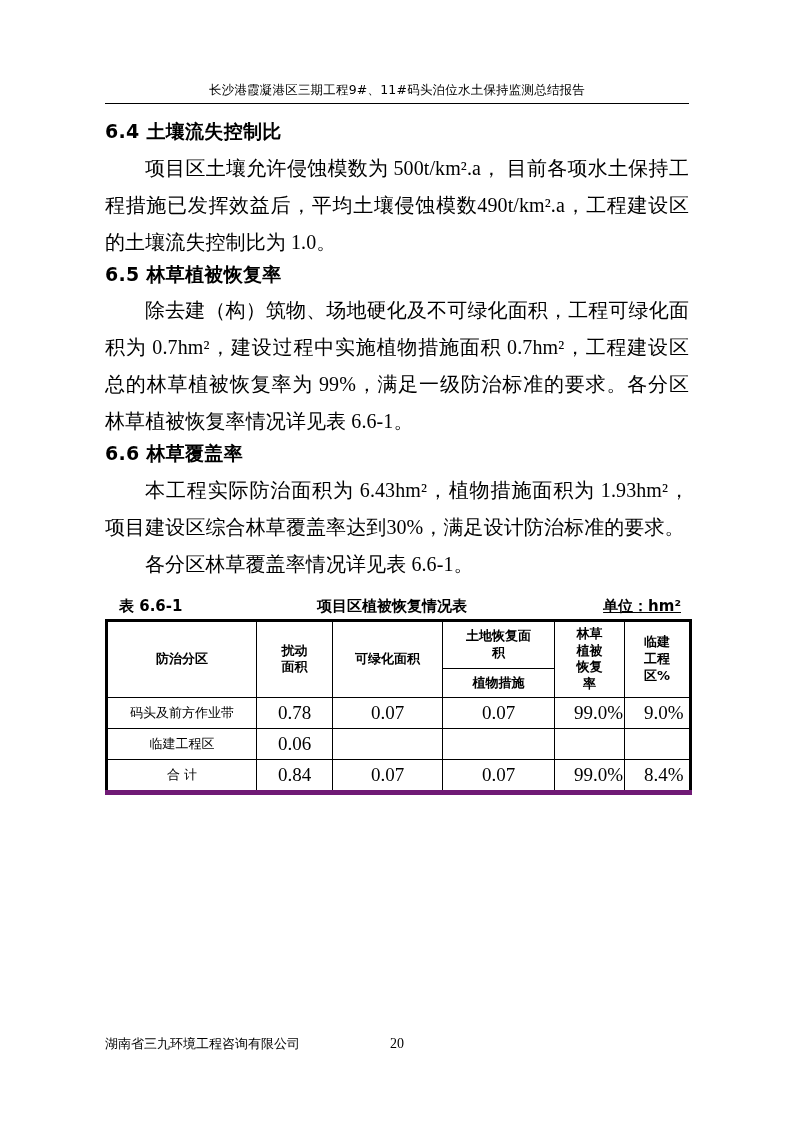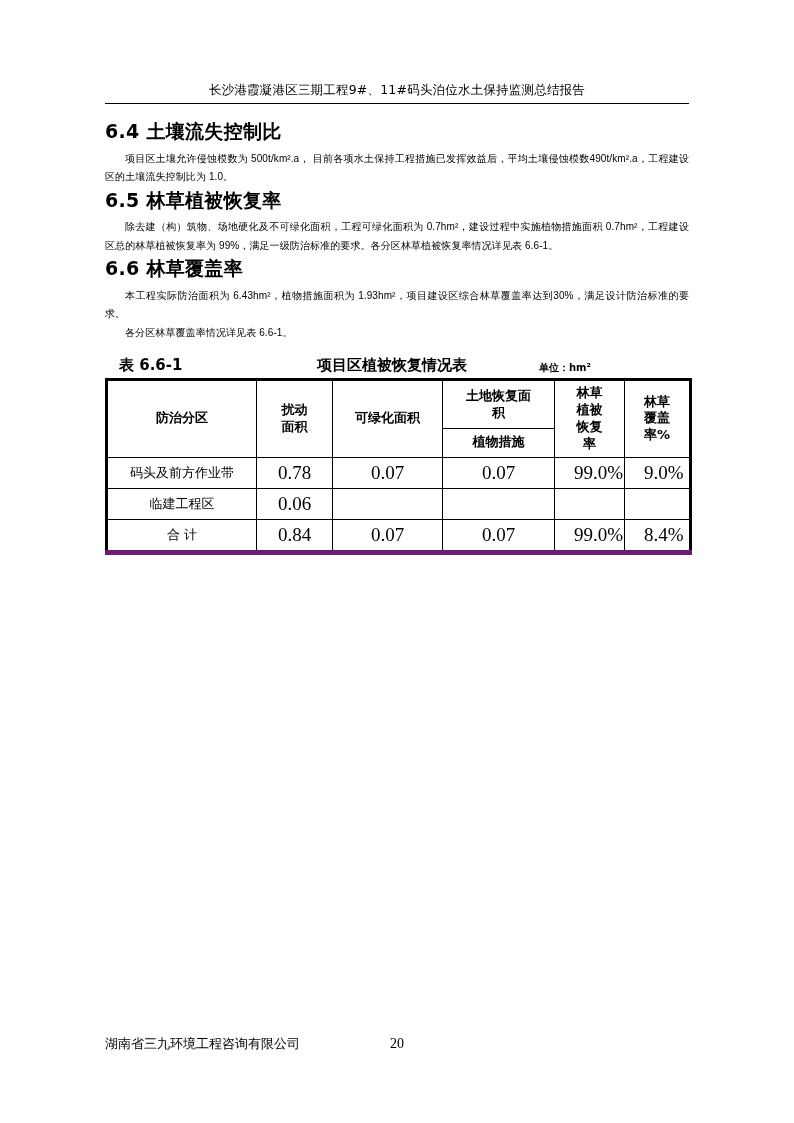--- a/index.html
+++ b/index.html
@@ -53,26 +53,26 @@
     font-family: "DejaVu Sans", sans-serif;
     font-weight: bold;
     margin: 0 0 4px 0;
     line-height: 1.45;
     letter-spacing: 0.3px;
   }
   .sec-6-4 { margin-top: 0px; }
   .sec-6-5 { margin-top: 22px; }
   .sec-6-6 { margin-top: 22px; }
   p.para {
-    font-size: 10px;
+    font-size: 20px;
     line-height: 1.85;
     margin: 0;
     text-indent: 2em;
     text-align: justify;
-    font-family: Liberation Sans, sans-serif;
+    font-family: Liberation Serif, serif;
     letter-spacing: 0.1px;
   }
   .table-caption {
     display: flex;
     align-items: flex-end;
     margin-top: 14px;
     font-family: "DejaVu Sans", sans-serif;
     font-weight: bold;
     font-size: 15px;
   }
@@ -81,24 +81,25 @@
     text-align: left;
     padding-left: 14px;
     box-sizing: border-box;
   }
   .cap-mid {
     flex: 1;
     text-align: center;
   }
   .cap-right {
     width: 150px;
-    text-align: left;
+    text-align: right;
     padding-right: 8px;
     box-sizing: border-box;
-    font-size: 10px;
+    font-size: 15px;
+    text-decoration: underline;
   }
   table.data {
     border-collapse: collapse;
     width: 584px;
     margin-top: 3px;
     font-family: "DejaVu Sans", sans-serif;
     font-size: 13px;
     table-layout: fixed;
   }
   table.data td, table.data th {
@@ -177,21 +178,21 @@
         <col style="width:70px">
         <col style="width:66px">
       </colgroup>
       <thead>
         <tr>
           <th class="outer-l outer-t" rowspan="2">防治分区</th>
           <th class="outer-t" rowspan="2">扰动面积</th>
           <th class="outer-t" rowspan="2">可绿化面积</th>
           <th class="outer-t">土地恢复面积</th>
           <th class="outer-t" rowspan="2">林草植被恢复率</th>
-          <th class="outer-t outer-r" rowspan="2">林草覆盖率%</th>
+          <th class="outer-t outer-r" rowspan="2">临建工程区%</th>
         </tr>
         <tr>
           <th>植物措施</th>
         </tr>
       </thead>
       <tbody>
         <tr>
           <td class="outer-l">码头及前方作业带</td>
           <td class="numcell">0.78</td>
           <td class="numcell">0.07</td>

